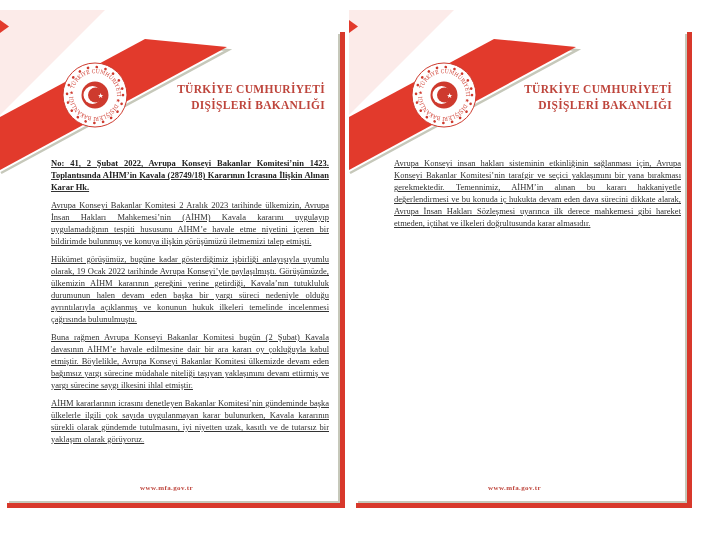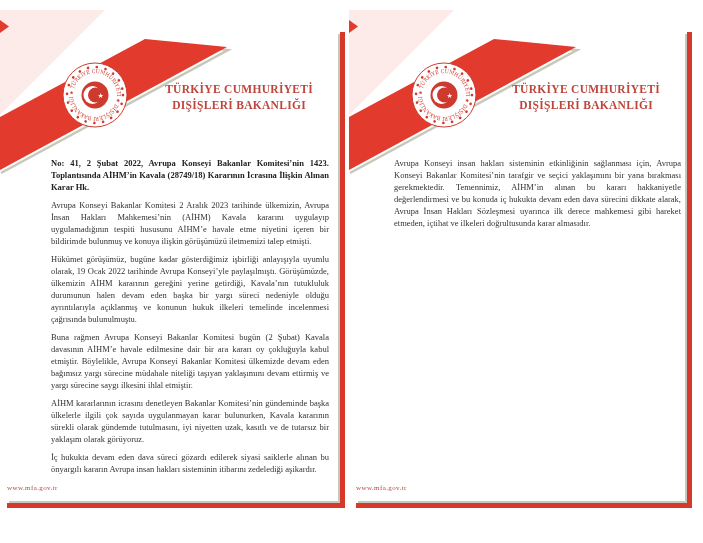--- a/index.html
+++ b/index.html
@@ -10,30 +10,30 @@
   .page.left{left:7px;}
   .page.right{left:356px;width:336px;}
   
   .edge-right{position:absolute;right:0;top:22px;bottom:0;width:5px;background:#d8382b;}
   .edge-bottom{position:absolute;left:0;right:0;bottom:0;height:5px;background:#d8382b;}
   .shadow-right{position:absolute;right:5px;top:24px;bottom:5px;width:2px;background:#c6c8ba;}
   .shadow-bottom{position:absolute;left:2px;right:5px;bottom:5px;height:2px;background:#c6c8ba;}
   
   .ribbon{position:absolute;left:-7px;top:0;width:240px;height:170px;}
   
-  .ministry{position:absolute;top:72px;right:32px;text-align:center;color:#be453c;
+  .ministry{position:absolute;top:72px;right:20px;text-align:right;color:#be453c;
     font-weight:bold;font-size:11.5px;line-height:1.35;letter-spacing:0.3px;}
   
   .content{position:absolute;top:147px;left:44px;right:16px;color:#333333;
-    font-size:8.5px;line-height:12px;text-align:justify;}
+    font-size:8.5px;line-height:12px;text-align:justify;text-decoration:underline;}
   .page.right .content{left:38px;right:11px;}
   .doc-title{font-weight:bold;margin:0 0 12px 0;color:#222222;}
   .content p{margin:0 0 6px 0;}
-  .footer{position:absolute;left:0;right:19px;bottom:16px;
-    color:#be453c;font-size:7px;letter-spacing:0.4px;}
+  .footer{position:absolute;left:0;right:19px;bottom:16px;text-align:center;
+    color:#be453c;font-size:7px;letter-spacing:0.4px;font-weight:bold;}
 </style>
 </head>
 <body>
 
 <div class="stage">
 
   <div class="page left">
 
     <svg class="ribbon" viewBox="0 0 240 170" xmlns="http://www.w3.org/2000/svg">
 
@@ -65,21 +65,20 @@
       <div>TÜRKİYE CUMHURİYETİ</div>
       <div>DIŞİŞLERİ BAKANLIĞI</div>
     </div>
 
     <div class="content">
       <p class="doc-title">No: 41, 2 Şubat 2022, Avrupa Konseyi Bakanlar Komitesi’nin 1423. Toplantısında AİHM’in Kavala (28749/18) Kararının İcrasına İlişkin Alınan Karar Hk.</p>
       <p>Avrupa Konseyi Bakanlar Komitesi 2 Aralık 2023 tarihinde ülkemizin, Avrupa İnsan Hakları Mahkemesi’nin (AİHM) Kavala kararını uygulayıp uygulamadığının tespiti hususunu AİHM’e havale etme niyetini içeren bir bildirimde bulunmuş ve konuya ilişkin görüşümüzü iletmemizi talep etmişti.</p>
       <p>Hükümet görüşümüz, bugüne kadar gösterdiğimiz işbirliği anlayışıyla uyumlu olarak, 19 Ocak 2022 tarihinde Avrupa Konseyi’yle paylaşılmıştı. Görüşümüzde, ülkemizin AİHM kararının gereğini yerine getirdiği, Kavala’nın tutukluluk durumunun halen devam eden başka bir yargı süreci nedeniyle olduğu ayrıntılarıyla açıklanmış ve konunun hukuk ilkeleri temelinde incelenmesi çağrısında bulunulmuştu.</p>
       <p>Buna rağmen Avrupa Konseyi Bakanlar Komitesi bugün (2 Şubat) Kavala davasının AİHM’e havale edilmesine dair bir ara kararı oy çokluğuyla kabul etmiştir. Böylelikle, Avrupa Konseyi Bakanlar Komitesi ülkemizde devam eden bağımsız yargı sürecine müdahale niteliği taşıyan yaklaşımını devam ettirmiş ve yargı sürecine saygı ilkesini ihlal etmiştir.</p>
       <p>AİHM kararlarının icrasını denetleyen Bakanlar Komitesi’nin gündeminde başka ülkelerle ilgili çok sayıda uygulanmayan karar bulunurken, Kavala kararının sürekli olarak gündemde tutulmasını, iyi niyetten uzak, kasıtlı ve de tutarsız bir yaklaşım olarak görüyoruz.</p>
-      <p>İç hukukta devam eden dava süreci gözardı edilerek siyasi saiklerle alınan bu önyargılı kararın Avrupa insan hakları sisteminin itibarını zedelediği aşikardır.</p>
     </div>
 
     <div class="footer">www.mfa.gov.tr</div>
 
     <div class="shadow-right"></div>
     <div class="shadow-bottom"></div>
     <div class="edge-right"></div>
     <div class="edge-bottom"></div>
   </div>
 

